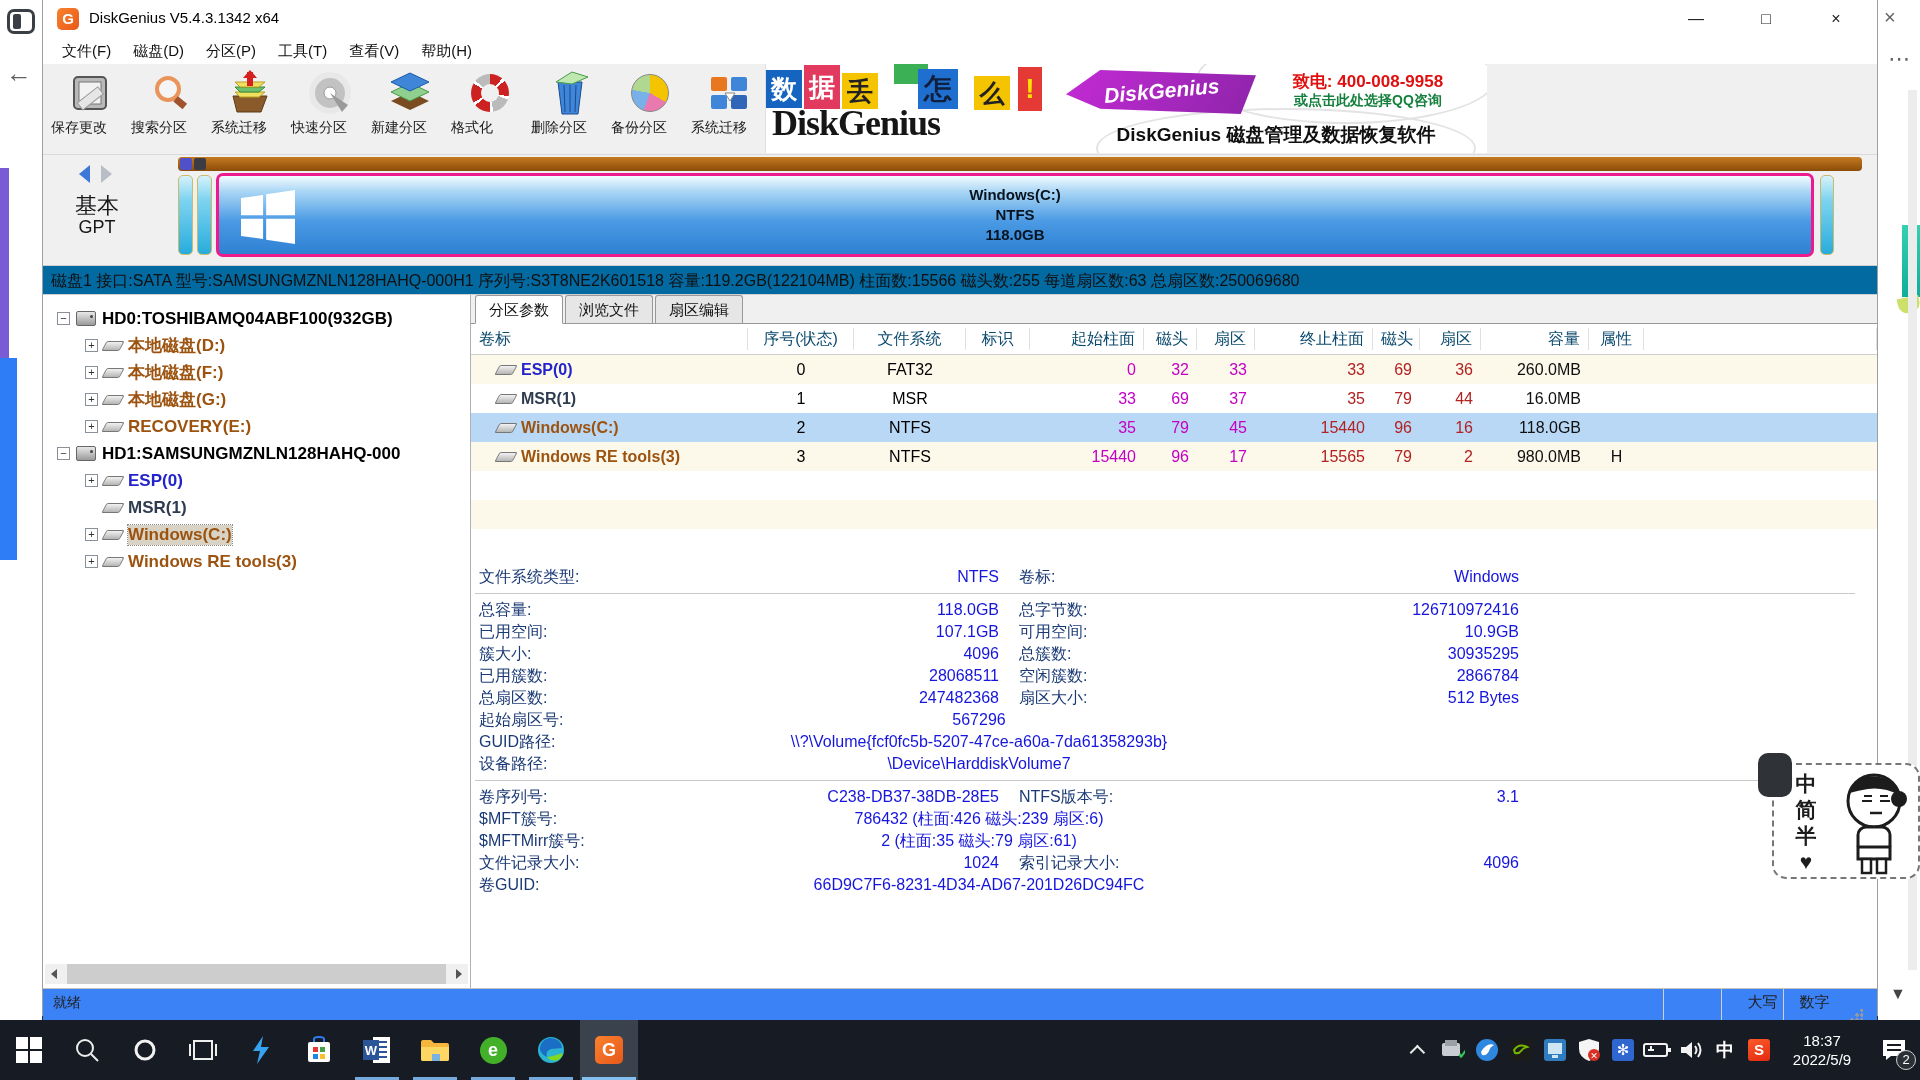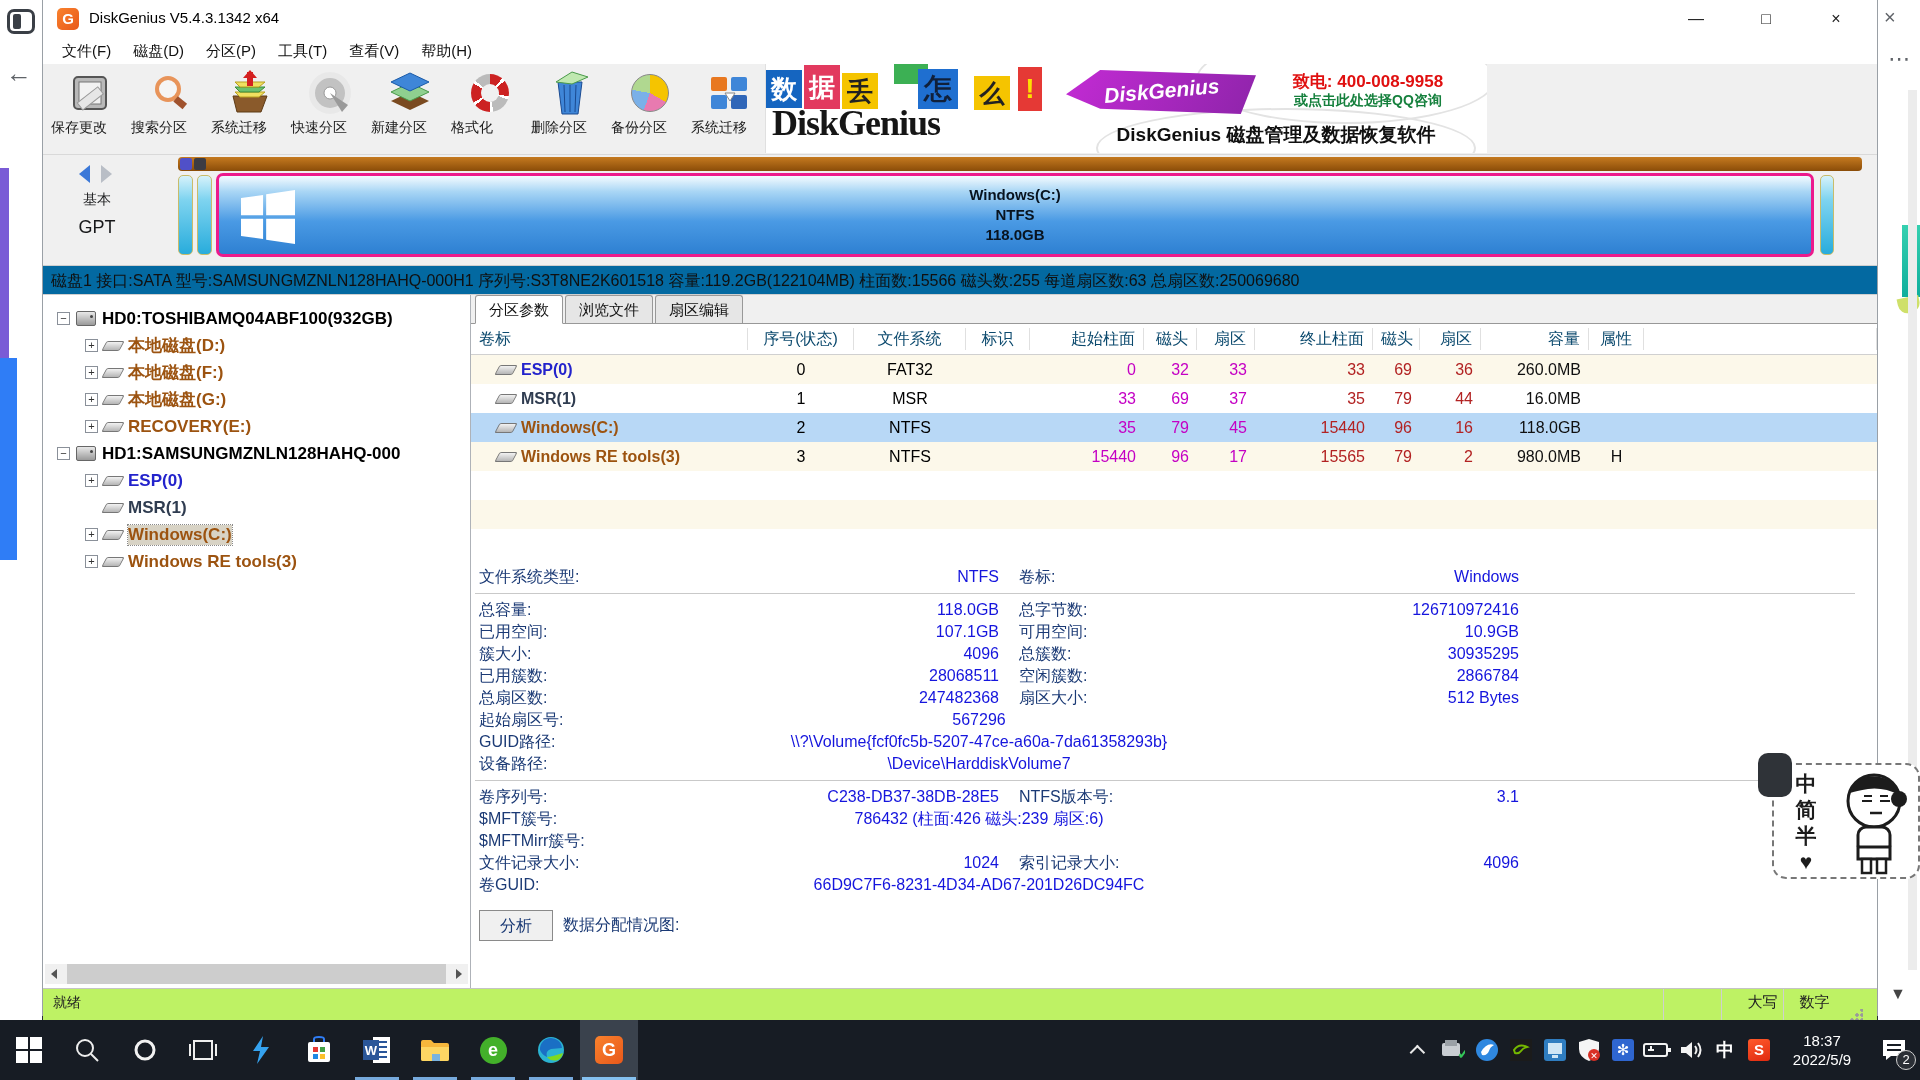--- a/index.html
+++ b/index.html
@@ -60,21 +60,21 @@
   .banner-sub { position:absolute; left:300px; top:58px; width:420px; text-align:center; font-size:19px; font-weight:bold; color:#101010; }
   .swirl { position:absolute; border:2px solid #e3e3e3; border-radius:50%; }
   .sw1 { left:430px; top:-30px; width:300px; height:90px; }
   .sw2 { left:330px; top:44px; width:380px; height:80px; }
 
   
   .diskpanel { left:0; top:155px; width:100%; height:110px; background:#f0f0f0; }
   .nav-tri { position:absolute; width:0; height:0; border-style:solid; }
   .tri-left { left:36px; top:10px; border-width:9px 11px 9px 0; border-color:transparent #3b78d8 transparent transparent; }
   .tri-right { left:58px; top:10px; border-width:9px 0 9px 11px; border-color:transparent transparent transparent #b9bec6; }
-  .nav-basic { position:absolute; left:26px; top:36px; width:56px; text-align:center; font-size:14px; color:#17181a; }
+  .nav-basic { position:absolute; left:26px; top:36px; width:56px; text-align:center; font-size:22px; color:#17181a; }
   .nav-gpt { position:absolute; left:26px; top:62px; width:56px; text-align:center; font-size:18px; color:#17181a; }
   .diskgraph { position:absolute; left:135px; top:2px; width:1684px; height:104px; }
   .hd-strip { position:absolute; left:0; top:0; width:100%; height:14px; border-radius:4px; background:linear-gradient(180deg,#c57a20,#8a4c08); }
   .hd-seg1 { position:absolute; left:2px; top:1px; width:12px; height:12px; background:#5050c8; border-radius:2px;}
   .hd-seg2 { position:absolute; left:16px; top:1px; width:12px; height:12px; background:#3c3c44; border-radius:2px;}
   .sbar { position:absolute; top:18px; width:15px; height:80px; border:1px solid #c8bc6a; border-radius:5px; background:linear-gradient(180deg,#d6f2fb 0%,#7fd4f0 30%,#28acdc 100%); }
   .sb1 { left:0; } .sb2 { left:19px; } .sb3 { left:1642px; width:14px; }
   .mainbar { position:absolute; left:38px; top:16px; width:1598px; height:84px; border:3px solid #ec1a8c; border-radius:7px;
     background:linear-gradient(180deg,#f4fbff 0%,#a9d6f5 20%,#4a9ae4 58%,#2e80d2 100%); }
   .winlogo { position:absolute; left:22px; top:14px; }
@@ -120,21 +120,21 @@
   .details { padding-top:8px; font-size:16px; }
   .d-row { display:grid; grid-template-columns:230px 290px 20px 230px 270px; height:22px; align-items:center; padding-left:8px; }
   .dl { color:#1b3a75; } .dv { color:#1515dd; text-align:right; } .dv2 { color:#1515dd; text-align:right; }
   .dvspan { grid-column:2/5; color:#1515dd; text-align:center; }
   .d-sep { height:1px; background:#c9c9c9; margin:5px 0 5px 4px; width:1380px; }
   .analyze-row { display:flex; align-items:center; margin:14px 0 0 8px; }
   .analyze-btn { width:74px; height:31px; background:#f0f0f0; border:1px solid #8a8a8a; font-size:16px; color:#1b3a75; text-align:center; line-height:29px; }
   .alloc-label { font-size:16px; color:#1b3a75; margin-left:10px; }
 
   
-  .statusbar { left:0; top:988px; width:100%; height:40px; background:#bef264; border-top:1px solid #c4c4c4; font-size:14px; color:#222; }
+  .statusbar { left:0; top:988px; width:100%; height:40px; background:#3b82f6; border-top:1px solid #c4c4c4; font-size:14px; color:#222; }
   .st-ready { position:absolute; left:10px; top:5px; }
   .st-box { position:absolute; top:0; height:100%; border-left:1px solid #cfcfcf; text-align:center; line-height:26px; font-size:15px;}
   .st-b1 { left:1620px; width:58px; } .st-caps { left:1678px; width:62px;padding-left:20px; } .st-num { left:1740px; width:62px; }
   .st-grip { position:absolute; right:14px; bottom:5px; width:14px; height:14px;
     background:radial-gradient(circle at 3px 11px,#9a9a9a 1.5px,transparent 2px),radial-gradient(circle at 8px 11px,#9a9a9a 1.5px,transparent 2px),radial-gradient(circle at 13px 11px,#9a9a9a 1.5px,transparent 2px),radial-gradient(circle at 8px 6px,#9a9a9a 1.5px,transparent 2px),radial-gradient(circle at 13px 6px,#9a9a9a 1.5px,transparent 2px),radial-gradient(circle at 13px 1px,#9a9a9a 1.5px,transparent 2px); }
 
   
   .ime-popup { left:1772px; top:763px; width:148px; height:116px; background:#fff; border:2px dashed #777; border-radius:14px; z-index:60; }
   .ime-blob { position:absolute; left:-16px; top:-12px; width:34px; height:44px; background:#2f3338; border-radius:10px; z-index:-1;}
   .ime-col { position:absolute; left:18px; top:6px; width:28px; text-align:center; font-weight:bold; color:#1c1c1c; font-size:21px; line-height:26px; }
@@ -565,37 +565,34 @@
               <span></span>
               <span class="dl">NTFS版本号:</span>
               <span class="dv2">3.1</span>
             </div>
           <div class="d-row">
               <span class="dl">$MFT簇号:</span>
               <span class="dvspan">786432 (柱面:426 磁头:239 扇区:6)</span>
             </div>
           <div class="d-row">
               <span class="dl">$MFTMirr簇号:</span>
+              <span class="dvspan">2 (柱面:35 磁头:79 扇区:61)</span>
             </div>
           <div class="d-row">
               <span class="dl">文件记录大小:</span>
               <span class="dv">1024</span>
               <span></span>
               <span class="dl">索引记录大小:</span>
               <span class="dv2">4096</span>
             </div>
           <div class="d-row">
               <span class="dl">卷GUID:</span>
               <span class="dvspan">66D9C7F6-8231-4D34-AD67-201D26DC94FC</span>
             </div>
 
-          <div class="analyze-row">
-            <div class="analyze-btn">分析</div>
-            <div class="alloc-label">数据分配情况图:</div>
-          </div>
 
         </div>
       </div>
     </div>
 
     <div class="abs statusbar">
       <span class="st-ready">就绪</span>
       <span class="st-box st-b1"></span>
       <span class="st-box st-caps">大写</span>
       <span class="st-box st-num">数字</span>

